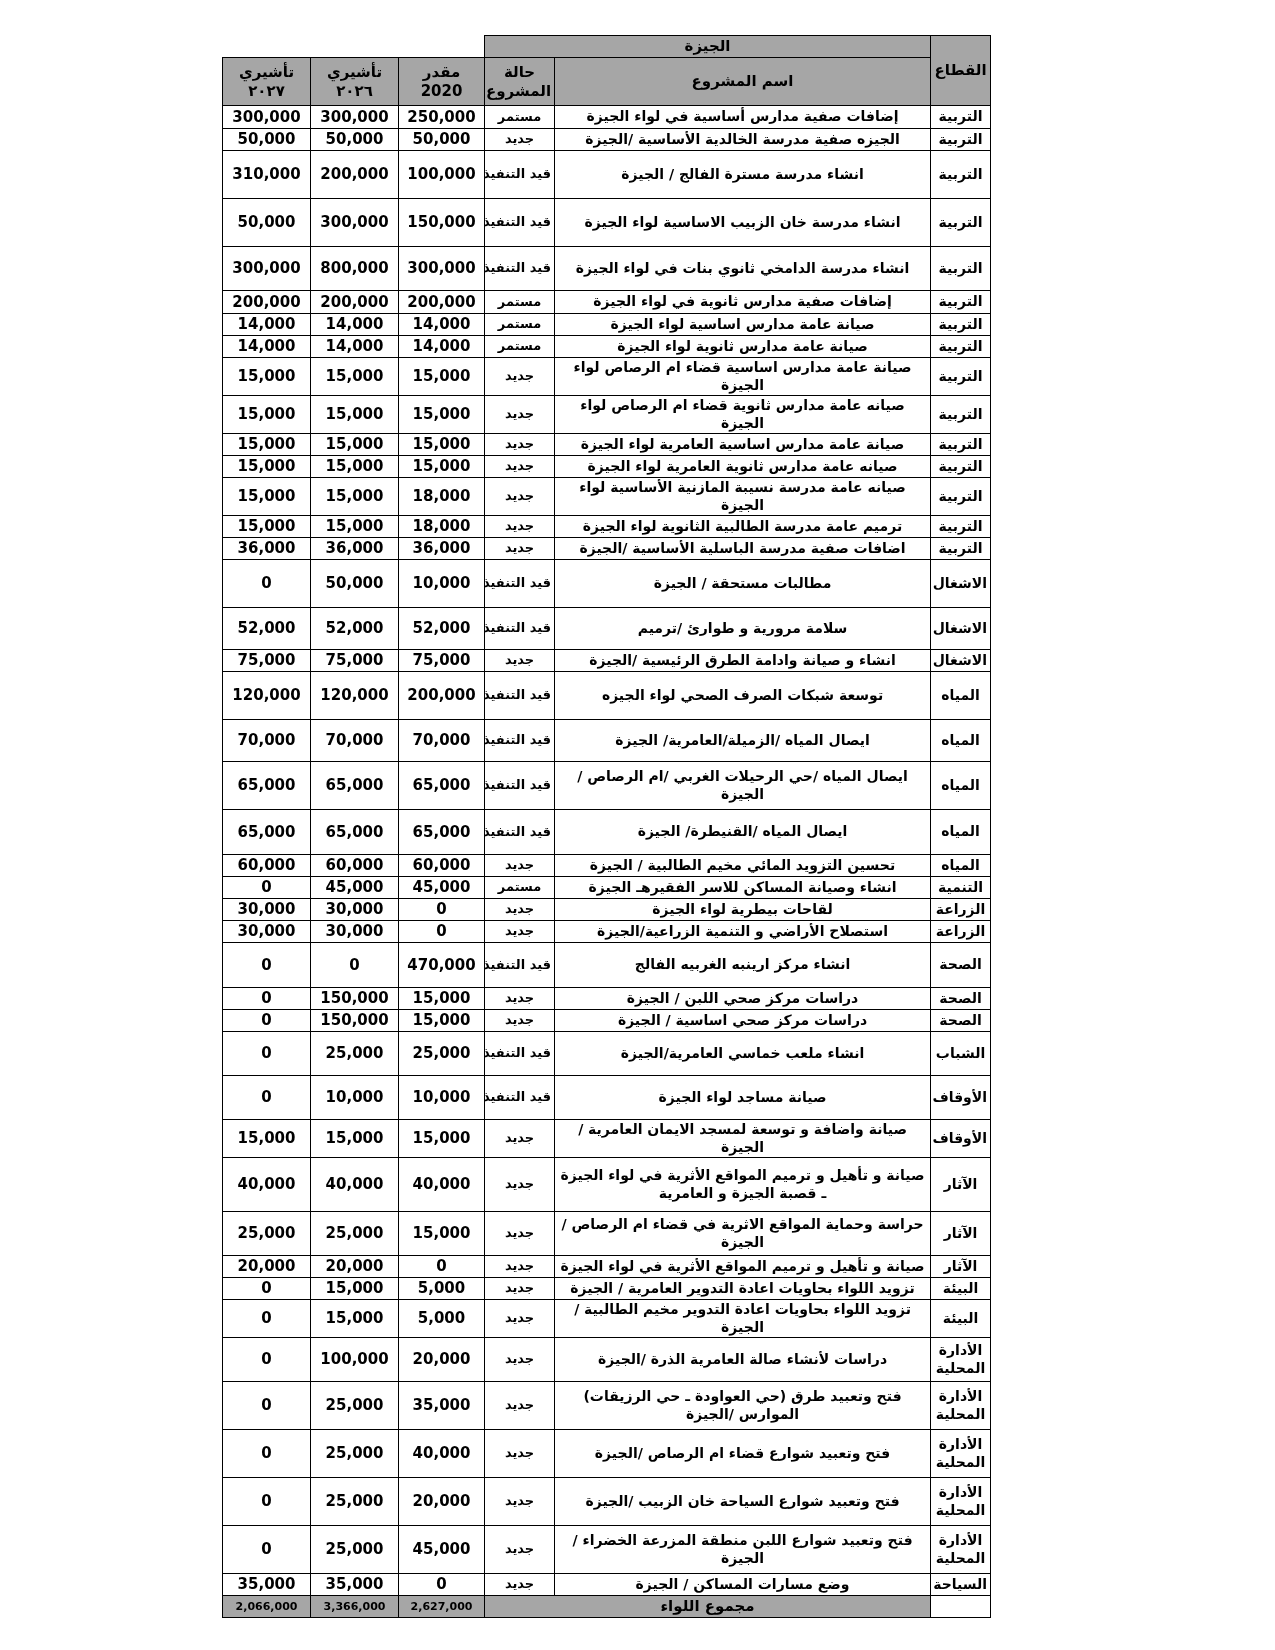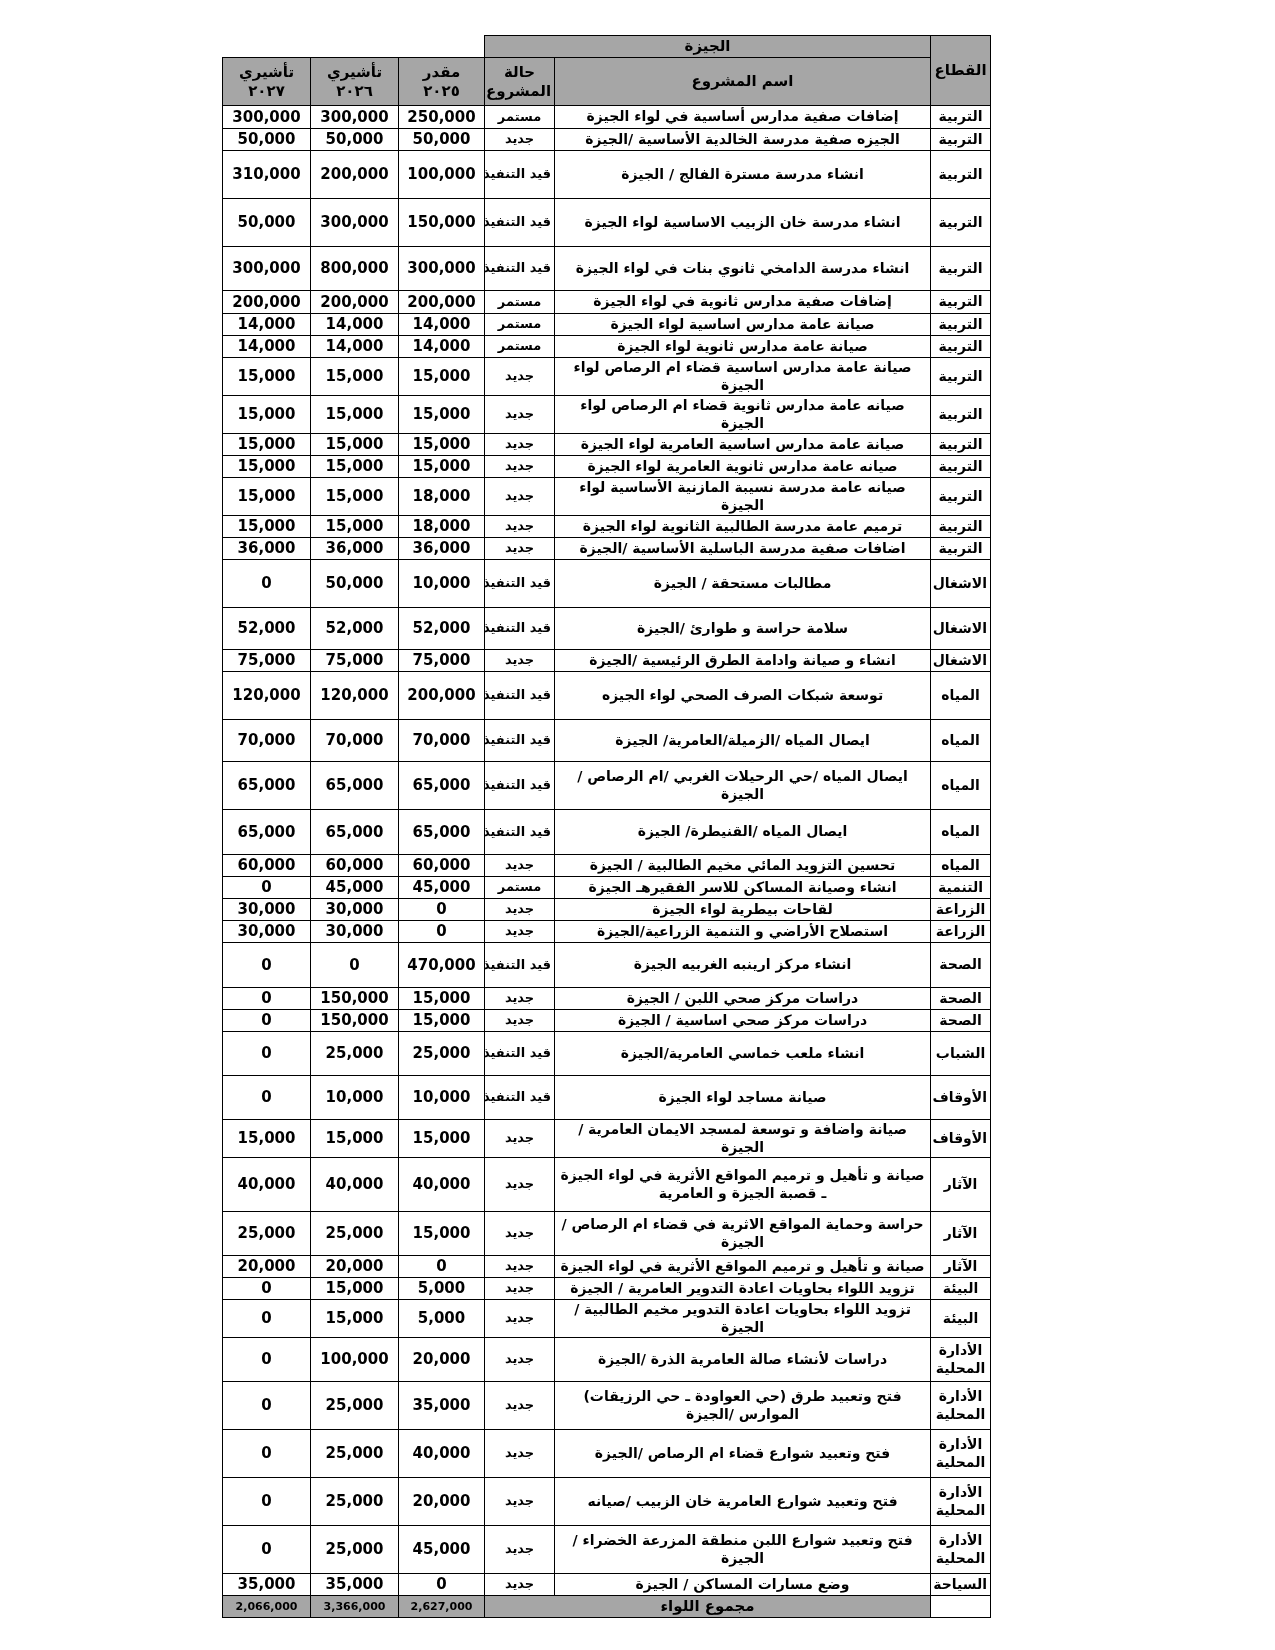--- a/index.html
+++ b/index.html
@@ -68,21 +68,21 @@
     <thead>
       <tr style="height:22px">
         <th class="hdr" rowspan="2">القطاع</th>
         <th class="hdr" colspan="2">الجيزة</th>
         <th class="empty-corner" colspan="3"></th>
       </tr>
       <tr style="height:48px">
         <th class="hdr">اسم المشروع</th>
         <th class="hdr">حالة
 المشروع</th>
-        <th class="hdr">مقدر ٢٠٢٥</th>
+        <th class="hdr">مقدر 2020</th>
         <th class="hdr">تأشيري
 ٢٠٢٦</th>
         <th class="hdr">تأشيري
 ٢٠٢٧</th>
       </tr>
     </thead>
     <tbody id="rows">
         <tr style="height: 23px;">
           <td class="sector">التربية</td>
           <td class="name">إضافات صفية مدارس أساسية في لواء الجيزة</td>
@@ -206,21 +206,21 @@
         <tr style="height: 48px;">
           <td class="sector">الاشغال</td>
           <td class="name">مطالبات مستحقة / الجيزة</td>
           <td class="status">قيد التنفيذ</td>
           <td class="num">10,000</td>
           <td class="num">50,000</td>
           <td class="num">0</td>
         </tr>
         <tr style="height: 42px;">
           <td class="sector">الاشغال</td>
-          <td class="name">سلامة حراسة و طوارئ /الجيزة</td>
+          <td class="name">سلامة مرورية و طوارئ /ترميم</td>
           <td class="status">قيد التنفيذ</td>
           <td class="num">52,000</td>
           <td class="num">52,000</td>
           <td class="num">52,000</td>
         </tr>
         <tr style="height: 22px;">
           <td class="sector">الاشغال</td>
           <td class="name">انشاء و صيانة وادامة الطرق الرئيسية /الجيزة</td>
           <td class="status">جديد</td>
           <td class="num">75,000</td>
@@ -286,21 +286,21 @@
         <tr style="height: 22px;">
           <td class="sector">الزراعة</td>
           <td class="name">استصلاح الأراضي و التنمية الزراعية/الجيزة</td>
           <td class="status">جديد</td>
           <td class="num">0</td>
           <td class="num">30,000</td>
           <td class="num">30,000</td>
         </tr>
         <tr style="height: 45px;">
           <td class="sector">الصحة</td>
-          <td class="name">انشاء مركز ارينبه الغربيه الجيزة</td>
+          <td class="name">انشاء مركز ارينبه الغربيه الفالج</td>
           <td class="status">قيد التنفيذ</td>
           <td class="num">470,000</td>
           <td class="num">0</td>
           <td class="num">0</td>
         </tr>
         <tr style="height: 22px;">
           <td class="sector">الصحة</td>
           <td class="name">دراسات مركز صحي اللبن / الجيزة</td>
           <td class="status">جديد</td>
           <td class="num">15,000</td>
@@ -398,21 +398,21 @@
         <tr style="height: 48px;">
           <td class="sector">الأدارة المحلية</td>
           <td class="name">فتح وتعبيد شوارع قضاء ام الرصاص /الجيزة</td>
           <td class="status">جديد</td>
           <td class="num">40,000</td>
           <td class="num">25,000</td>
           <td class="num">0</td>
         </tr>
         <tr style="height: 48px;">
           <td class="sector">الأدارة المحلية</td>
-          <td class="name">فتح وتعبيد شوارع العامرية خان الزبيب /صيانه</td>
+          <td class="name">فتح وتعبيد شوارع السياحة خان الزبيب /الجيزة</td>
           <td class="status">جديد</td>
           <td class="num">20,000</td>
           <td class="num">25,000</td>
           <td class="num">0</td>
         </tr>
         <tr style="height: 48px;">
           <td class="sector">الأدارة المحلية</td>
           <td class="name">فتح وتعبيد شوارع اللبن منطقة المزرعة الخضراء  /الجيزة</td>
           <td class="status">جديد</td>
           <td class="num">45,000</td>

